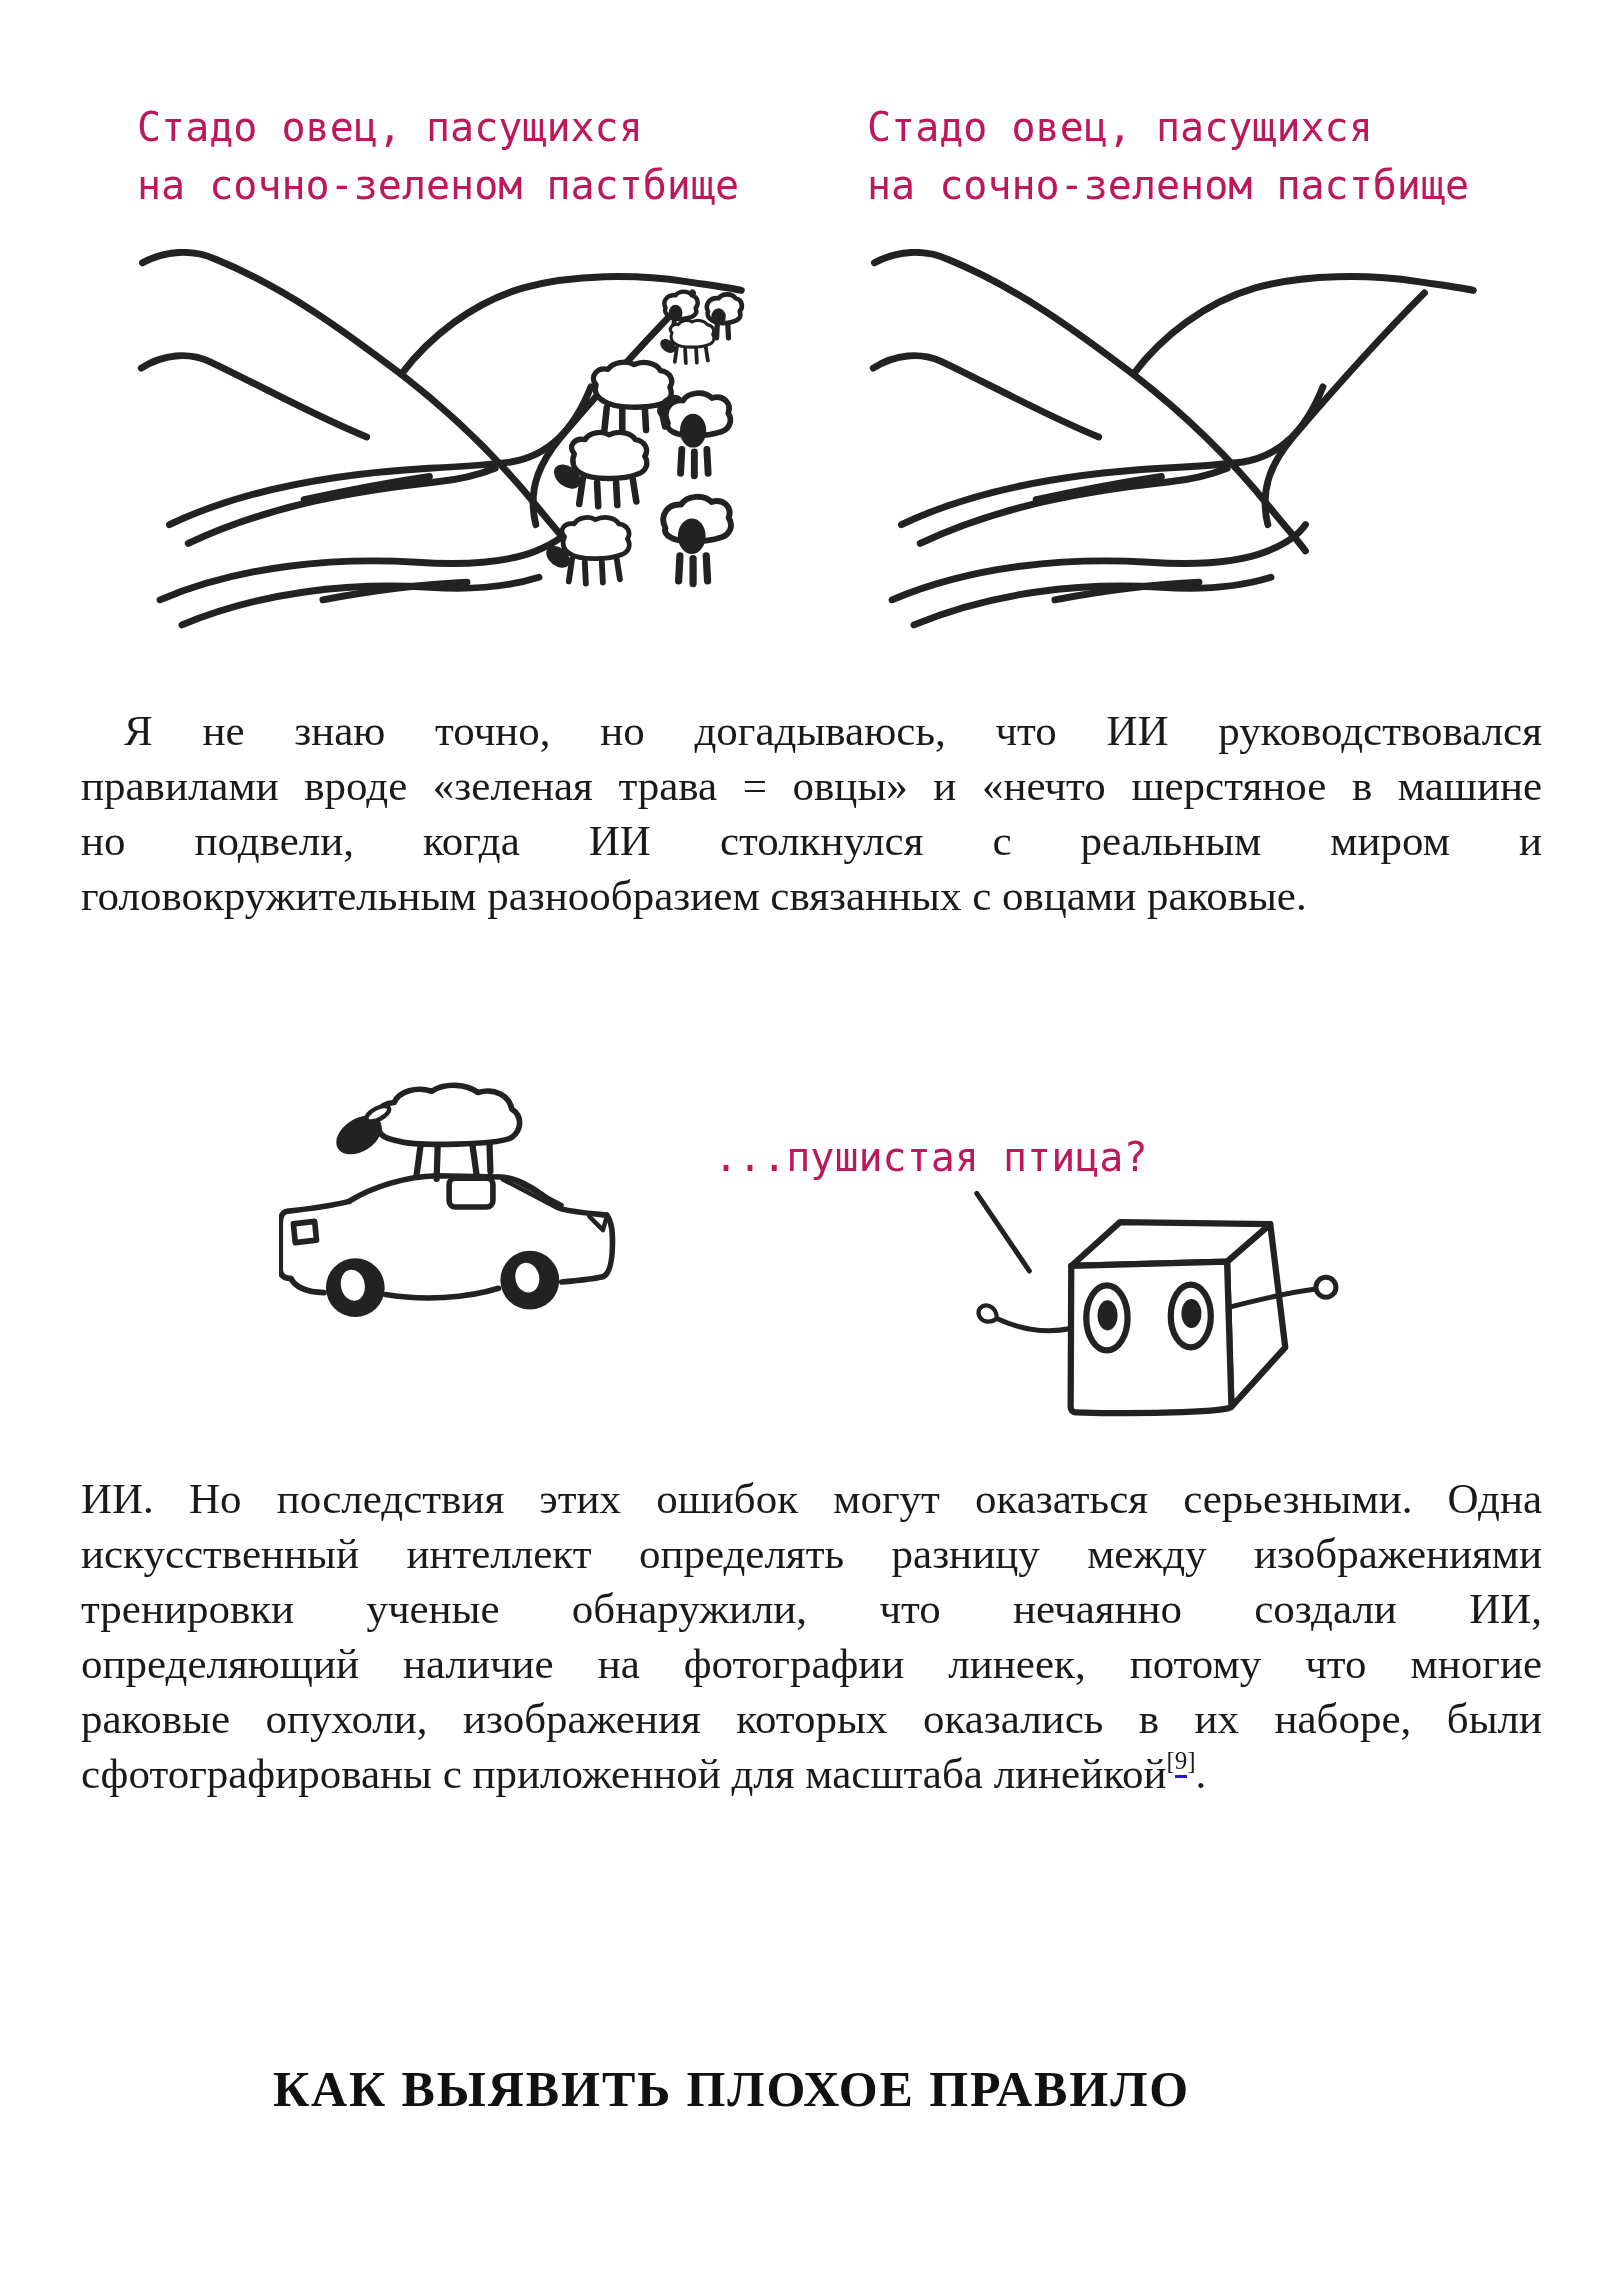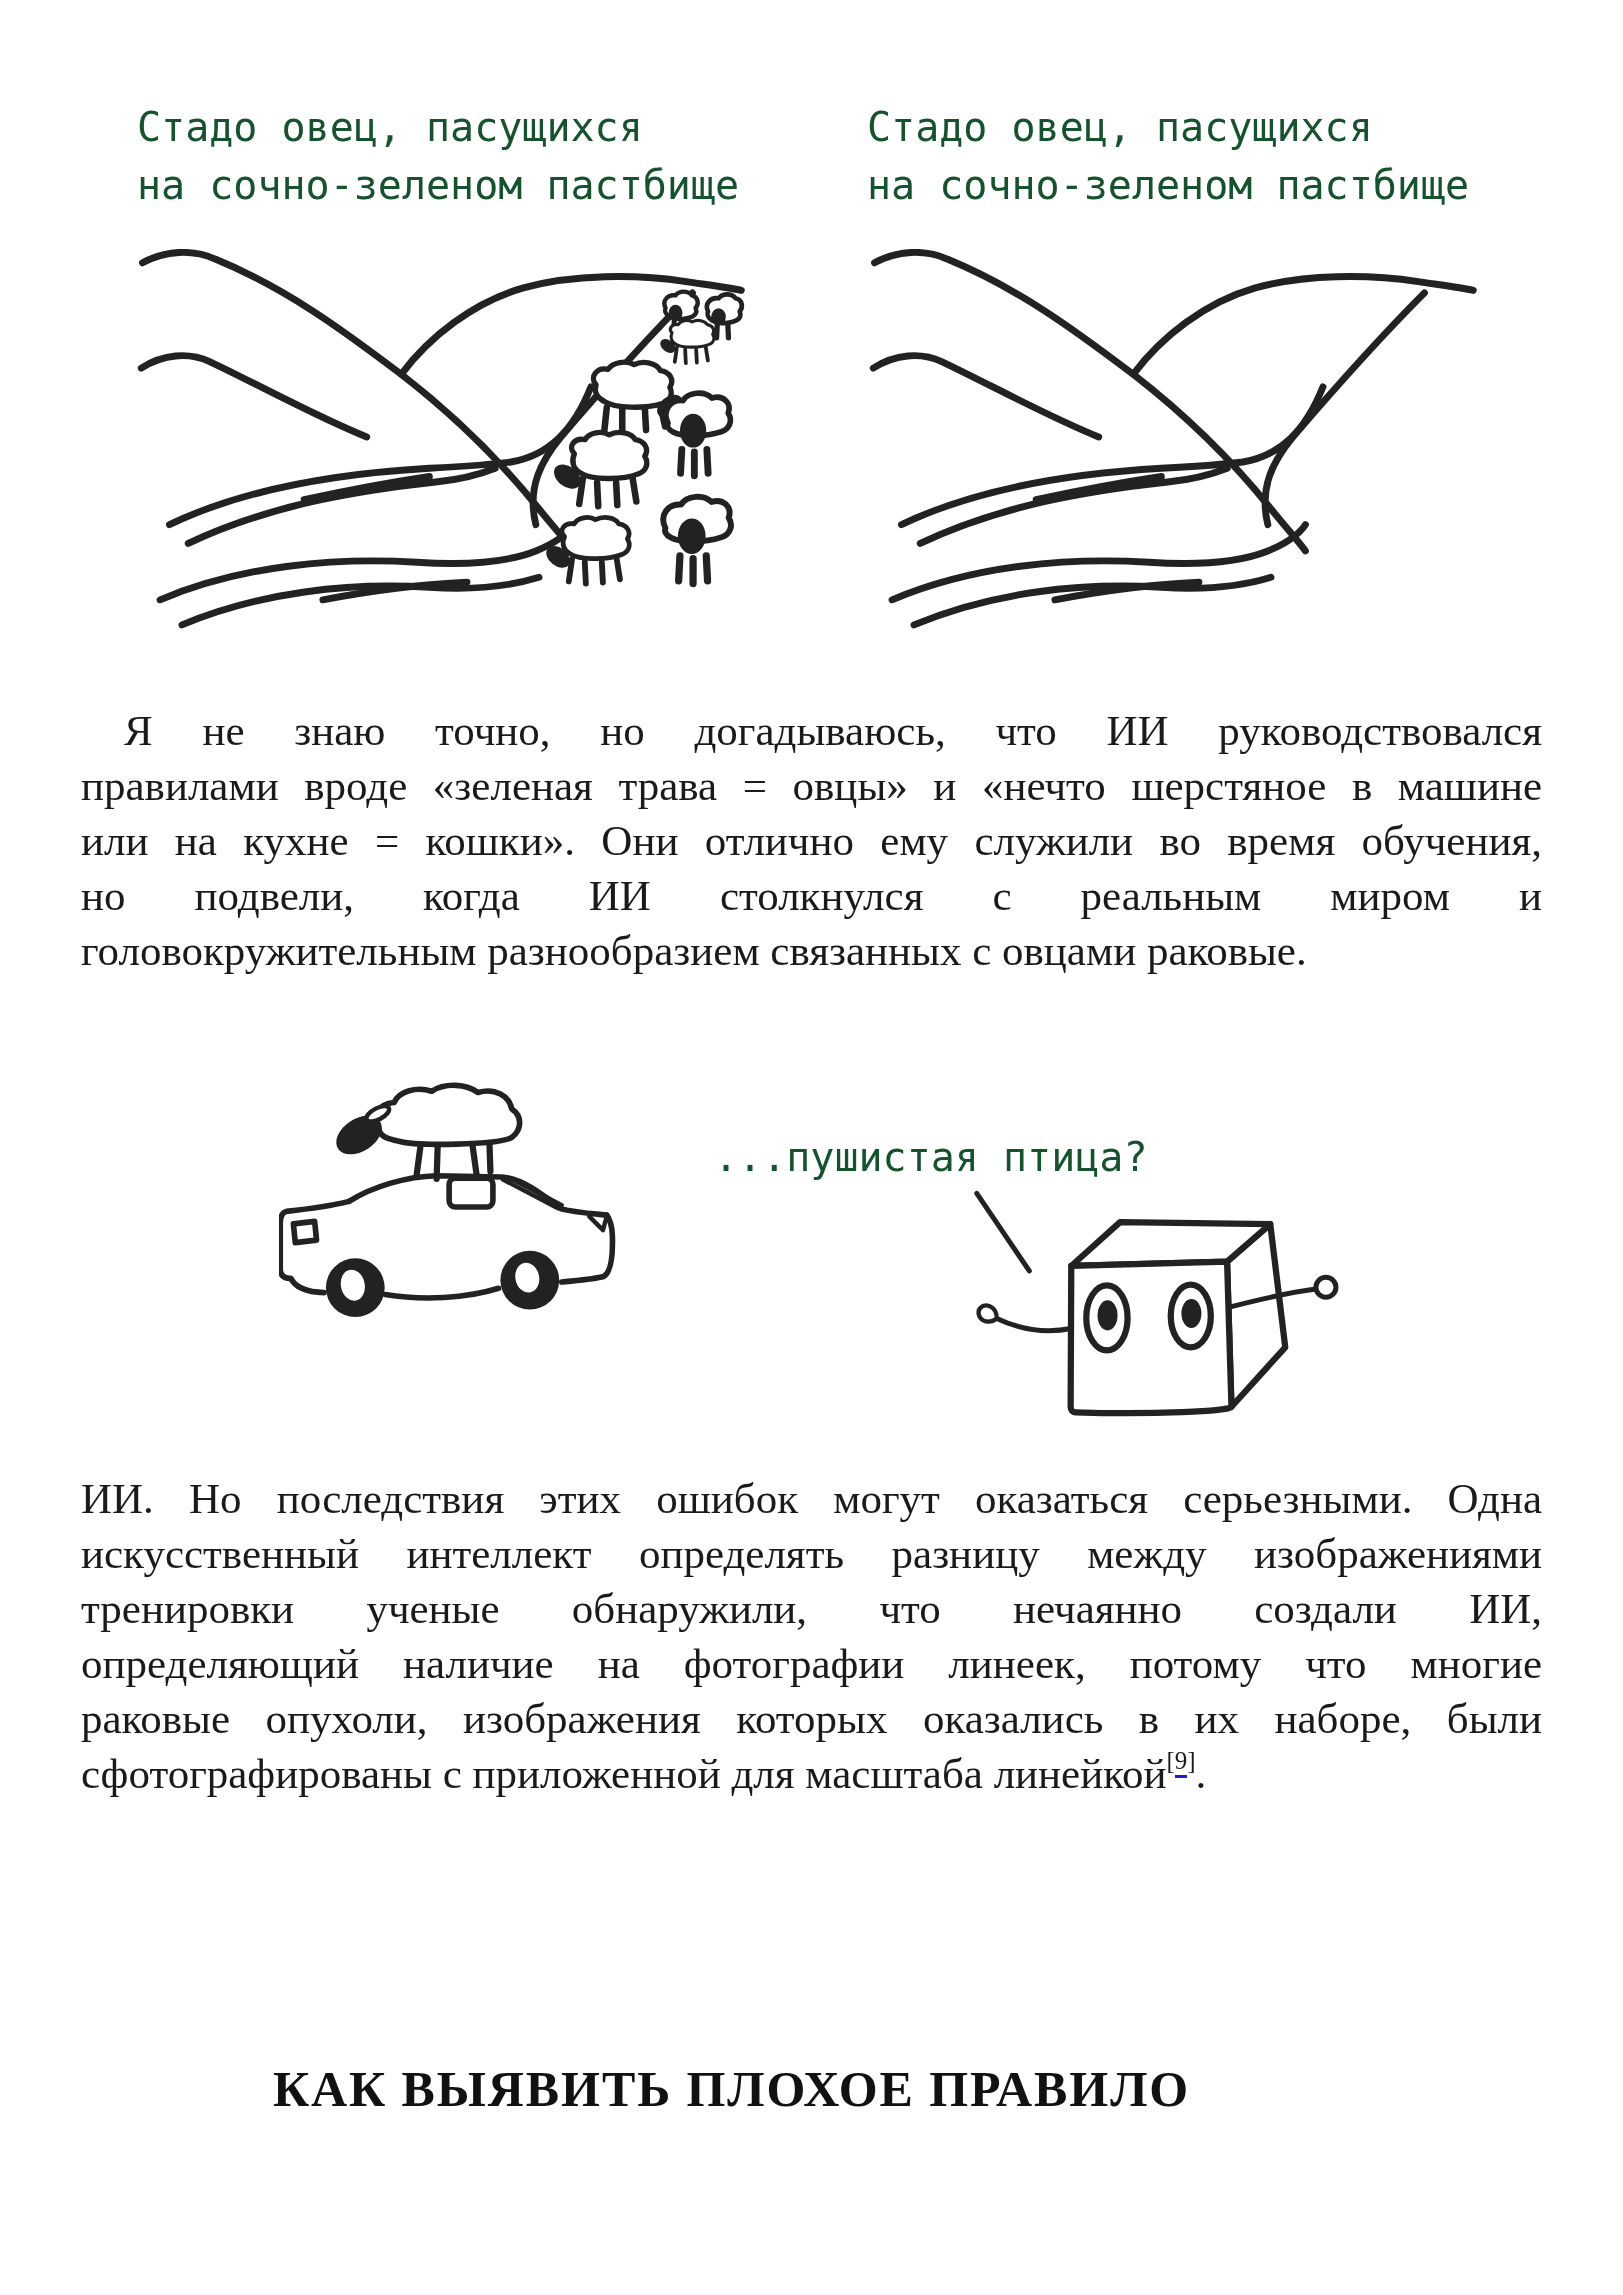--- a/index.html
+++ b/index.html
@@ -5,21 +5,21 @@
   html,body { margin:0; padding:0; background:#e8e8e8; }
   .page {
     position:relative; width:1623px; height:2295px;
     background:#ffffff; overflow:hidden;
     font-family:"Liberation Serif", serif; color:#1a1a1a;
   }
   
   .caption {
     position:absolute;
     font-family:"DejaVu Sans Mono", monospace;
-    font-size:40px; line-height:58px; color:#14532d;
+    font-size:40px; line-height:58px; color:#be185d;
     white-space:nowrap;
   }
   
   .para { position:absolute; width:1461px; left:81px;
           font-size:43px; line-height:55px; }
   .bl   { text-align:justify; text-justify:inter-word; }
   .bl.j { text-align-last:justify; }
   .bl.last { text-align-last:left; }
   .ind  { text-indent:43px; }
   sup.fn { font-size:25px; line-height:0; vertical-align:19px; letter-spacing:0; }
@@ -103,21 +103,20 @@
     <svg width="689" height="426" viewBox="0 0 1100 680">
       <g stroke="#222" stroke-width="11" stroke-linecap="round" stroke-linejoin="round" fill="none">
         <use href="#hillset"></use>
       </g>
     </svg>
   </div>
 
   <div class="para" style="top:703px;">
     <div class="bl j ind">Я не знаю точно, но догадываюсь, что ИИ руководствовался</div>
     <div class="bl j">правилами вроде «зеленая трава = овцы» и «нечто шерстяное в машине</div>
-    <div class="bl j">или на кухне = кошки». Они отлично ему служили во время обучения,</div>
     <div class="bl j">но подвели, когда ИИ столкнулся с реальным миром и</div>
     <div class="bl last">головокружительным разнообразием связанных с овцами раковые.</div>
   </div>
 
   <div style="position:absolute; left:0; top:1065px; width:1404px; height:476px;">
 
     <div class="illus" style="left:279px; top:15.7px;">
       <svg width="344" height="257" viewBox="0 0 550 410">
         <g stroke="#222" stroke-width="9" stroke-linecap="round" stroke-linejoin="round" fill="none">
           <g>

